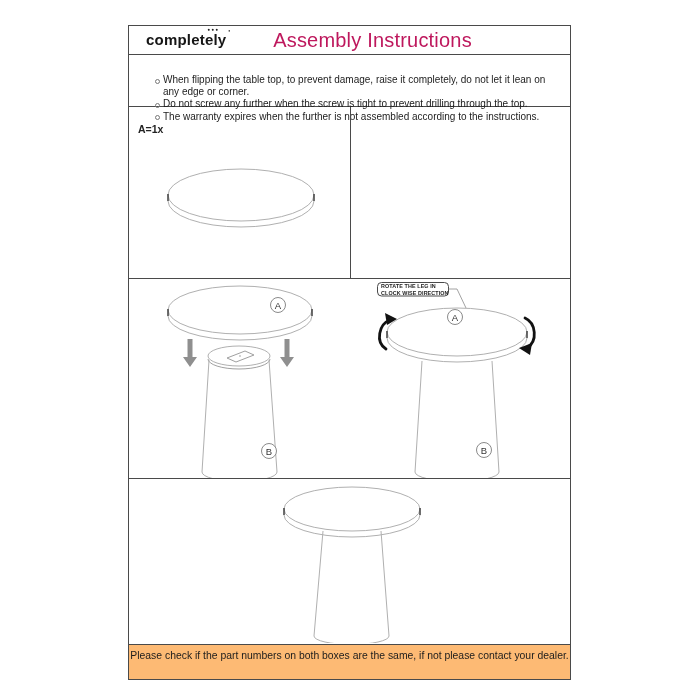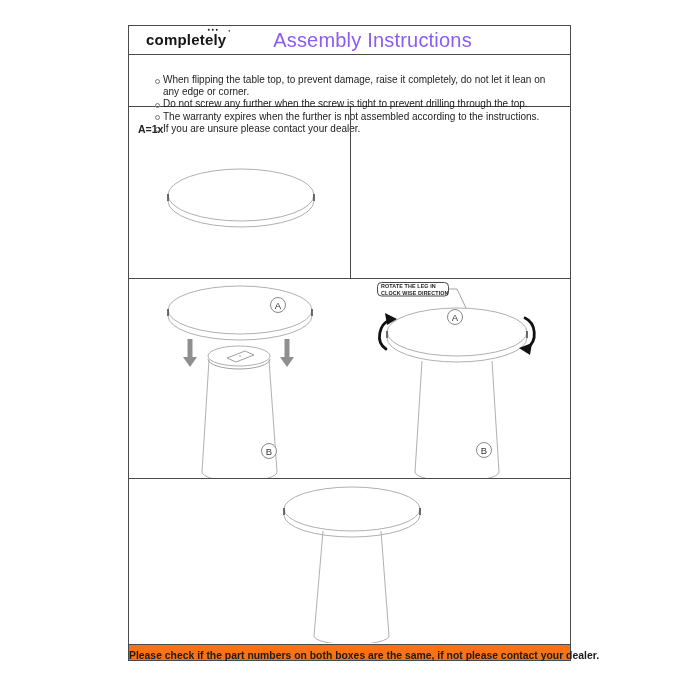--- a/index.html
+++ b/index.html
@@ -16,42 +16,42 @@
   .header-row{height:29px;}
   .logo{
     position:absolute;left:17px;top:5px;font-size:15px;font-weight:bold;
     letter-spacing:0.2px;color:#161616;
   }
   .logo-dots{
     position:absolute;top:-4px;right:7px;font-size:4.5px;letter-spacing:1.2px;color:#161616;
   }
   .logo-mark{position:absolute;top:-3px;right:-4px;font-size:8px;color:#161616;}
   .doc-title{
-    text-align:center;font-size:20px;color:#8b5cf6;line-height:28px;
+    text-align:center;font-size:20px;color:#be185d;line-height:28px;
     padding-left:46px;letter-spacing:0.2px;
   }
   .bullets-row{height:52px;padding:3px 6px 0 7px;}
   .bullets-row ul{margin:16px;padding:0;list-style:none;}
   .bullets-row li{
     font-size:10px;line-height:12.2px;color:#1c1c1c;position:relative;padding-left:11px;
   }
   .bullets-row li::before{
     content:"";position:absolute;left:3px;top:4.5px;width:3px;height:3px;
     border:1px solid #777;border-radius:50%;
   }
   .parts-row{height:172px;display:flex;}
   .part-panel{position:relative;box-sizing:border-box;height:100%;}
   .part-panel.a{width:222px;border-right:1px solid #4a4a4a;}
   .part-panel.b{flex:1;}
   .part-label{position:absolute;left:9px;top:16px;font-size:10.5px;font-weight:bold;color:#222;}
   .assembly-row{height:200px;}
   .assembled-row{height:165px;border-bottom:none;}
   .footer-box{
-    position:absolute;left:128px;top:644px;width:443px;height:17px;
-    border:1px solid #4a4a4a;box-sizing:border-box;background:#f97316;font-weight:bold;
+    position:absolute;left:128px;top:644px;width:443px;height:36px;
+    border:1px solid #4a4a4a;box-sizing:border-box;background:#fdba74;
   }
   .footer-box .note{
     font-size:10.4px;color:#1c1c1c;text-align:center;line-height:21px;white-space:nowrap;
   }
   svg{display:block;}
   svg text{font-family:"Liberation Sans", sans-serif;}
   .drw{stroke:#b0b0b0;fill:none;stroke-width:1;}
   .drw2{stroke:#a0a0a0;fill:none;stroke-width:1;}
   .tick{stroke:#4a4a4a;stroke-width:1.6;}
   .lblc{stroke:#8a8a8a;fill:#ffffff;stroke-width:1;}
@@ -75,21 +75,20 @@
       <span class="logo-mark">'</span>
     </div>
     <div class="doc-title">Assembly Instructions</div>
   </div>
 
   <div class="row bullets-row">
     <ul>
       <li>When flipping the table top, to prevent damage, raise it completely, do not let it lean on any edge or corner.</li>
       <li>Do not screw any further when the screw is tight to prevent drilling through the top.</li>
       <li>The warranty expires when the further is not assembled according to the instructions.</li>
-      <li>If you are unsure please contact your dealer.</li>
     </ul>
   </div>
 
   <div class="row parts-row">
     <div class="part-panel a">
       <div class="part-label">A=1x</div>
       <svg width="221" height="171" viewBox="0 0 221 171">
         <ellipse class="drw" cx="112" cy="88" rx="73" ry="26"></ellipse>
         <path class="drw" d="M 39,94 A 73,26 0 0 0 185,94"></path>
         <line class="tick" x1="39" y1="87" x2="39" y2="94"></line>

